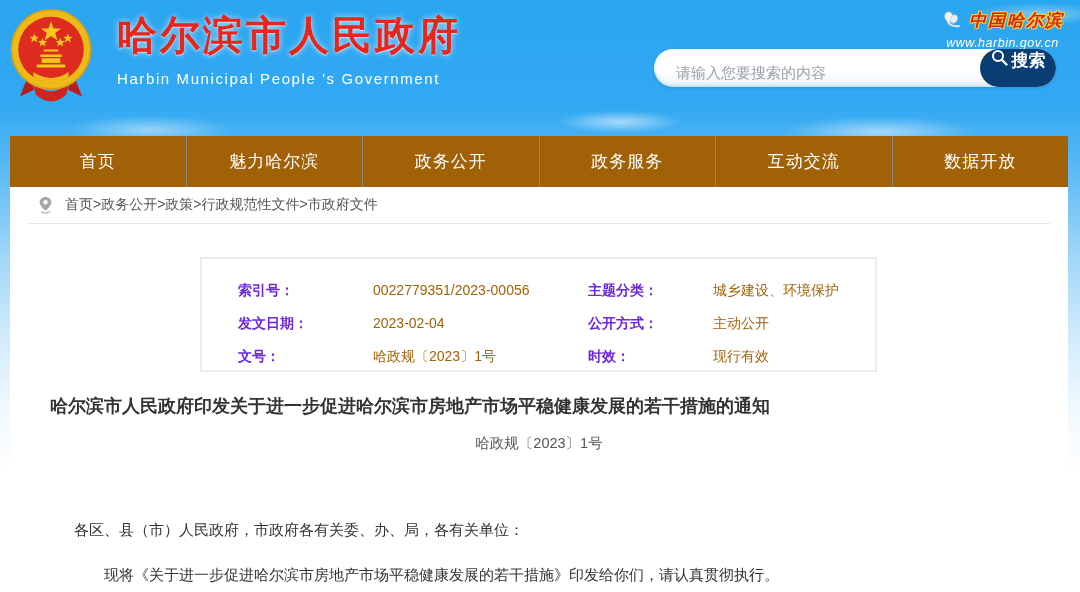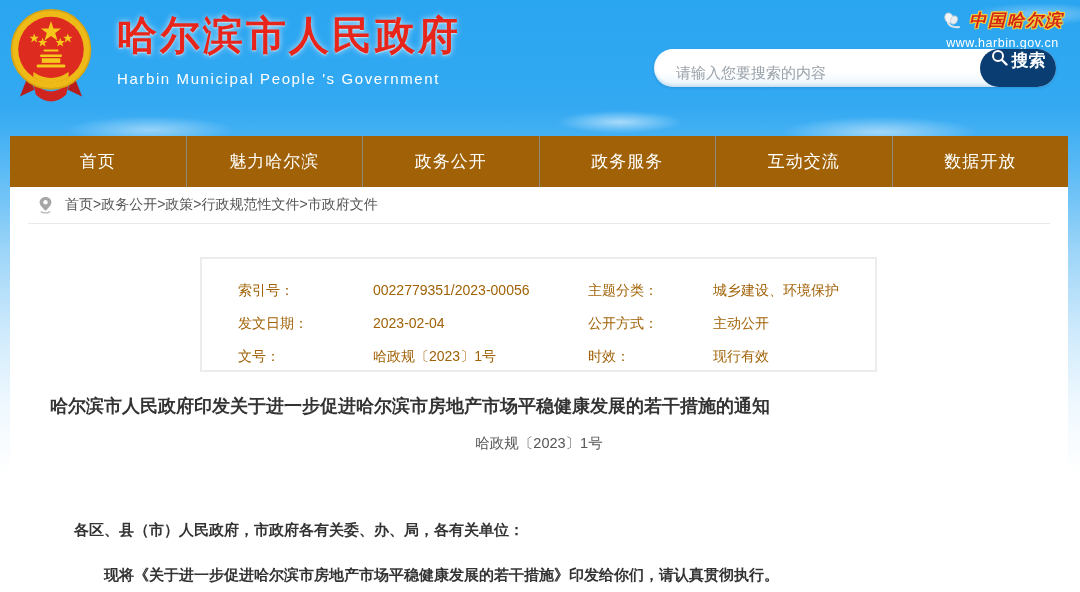--- a/index.html
+++ b/index.html
@@ -23,27 +23,27 @@
   }
   .emblem { position: absolute; left: 9px; top: 7px; width: 84px; height: 100px; }
   .site-title { position: absolute; left: 117px; top: 8px; cursor: pointer; }
   .site-title-cn {
     font-size: 40px; font-weight: bold; color: #e8251a; letter-spacing: 3px;
     text-shadow: 0 0 6px rgba(255,255,255,.75), 0 1px 1px rgba(255,255,255,.5);
   }
   .site-title-en { margin-top: 7px; color: #ffffff; font-size: 15px; letter-spacing: 1.6px; }
 
   .site-logo { position: absolute; top: 9px; right: 16px; cursor: pointer; }
-  .logo-row { display: flex; align-items: flex-end; gap: 6px; justify-content: flex-end; }
+  .logo-row { display: flex; align-items: center; gap: 6px; justify-content: flex-end; }
   .logo-flower { width: 22px; height: 20px; }
   .logo-text {
     font-size: 17px; font-weight: bold; font-style: italic; color: #d32516; letter-spacing: 2px;
     text-shadow: -1px -1px 0 #f6cf3a, 1px -1px 0 #f6cf3a, -1px 1px 0 #f6cf3a, 1px 1px 0 #f6cf3a;
   }
-  .logo-url { margin-top: 4px; color: #ffffff; font-size: 12.5px; text-align: center; letter-spacing: .5px; }
+  .logo-url { margin-top: 4px; color: #ffffff; font-size: 12.5px; text-align: center; letter-spacing: .5px; font-style: italic; }
 
   .search-bar {
     position: absolute; top: 49px; right: 24px; width: 402px; height: 38px;
     background: linear-gradient(#ffffff 60%, #e9f4fc);
     border-radius: 19px; display: flex; align-items: center;
     box-shadow: inset 0 -2px 3px rgba(150,195,230,.45), 0 1px 3px rgba(0,60,110,.2);
   }
   .search-input {
     flex: 1; height: 100%; border: none; background: transparent; outline: none;
     padding: 8px 10px 0 22px; font-size: 15px; color: #333;
@@ -79,31 +79,31 @@
   .breadcrumb-path { cursor: pointer; }
 
   .info-box {
     width: 677px; margin: 33px 0 0 190px; height: 115px;
     border: 2px solid #ececec; padding: 15px 0 0 36px;
     display: flex; font-size: 14px;
   }
   .meta-col-left { width: 350px; }
   .meta-col-right { flex: 1; }
   .meta-row { display: flex; line-height: 33px; }
-  .meta-label { font-weight: normal; color: #a16207; width: 135px; flex: 0 0 auto; }
+  .meta-label { font-weight: bold; color: #6d28d9; width: 135px; flex: 0 0 auto; }
   .meta-col-right .meta-label { width: 125px; }
   .meta-value { color: #a16207; }
 
   .doc-title {
     margin: 22px 40px 0; text-align: left;
     font-size: 18px; font-weight: bold; color: #333; line-height: 24px;
   }
   .doc-number { margin-top: 16px; text-align: center; font-size: 14.5px; color: #555; }
 
-  .doc-body { margin: 66px 60px 0 64px; font-size: 15px; color: #333; line-height: 21px; font-weight: bold; }
+  .doc-body { margin: 66px 60px 0 64px; font-size: 15px; color: #333; line-height: 21px; }
   .doc-body .para-1 { margin-bottom: 24px; }
   .doc-body .para-2 { text-indent: 2em; }
 </style>
 </head>
 <body>
 
 <div class="page-header">
   <div class="clouds"></div>
 
   <svg class="emblem" viewBox="0 0 100 118">

